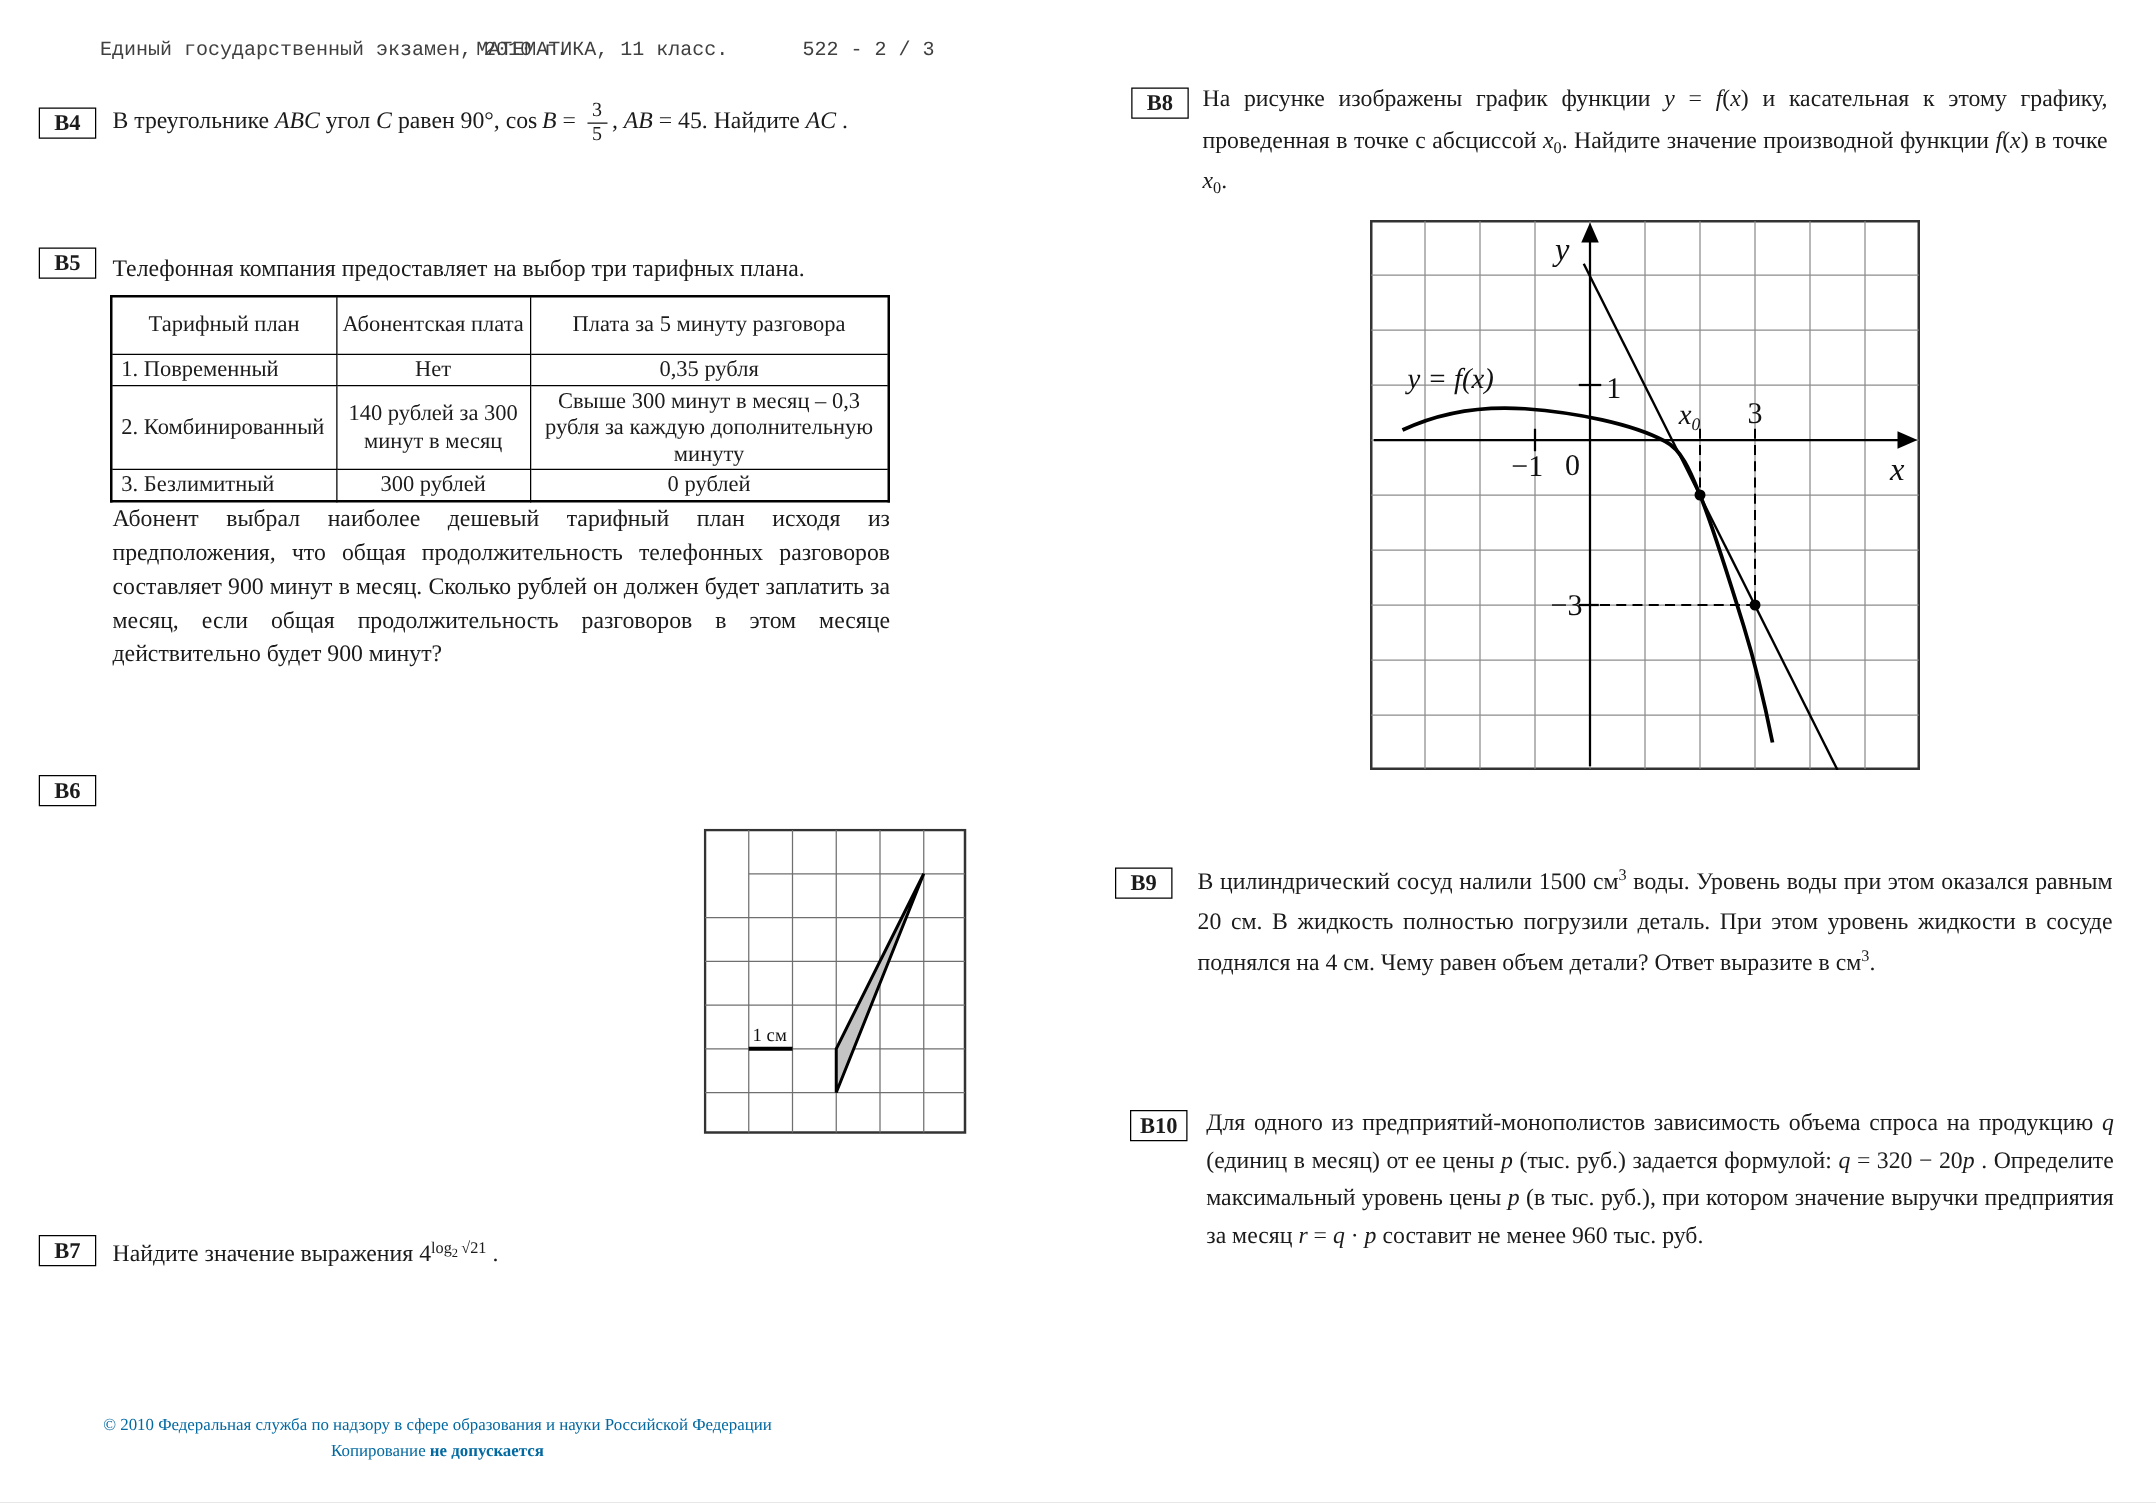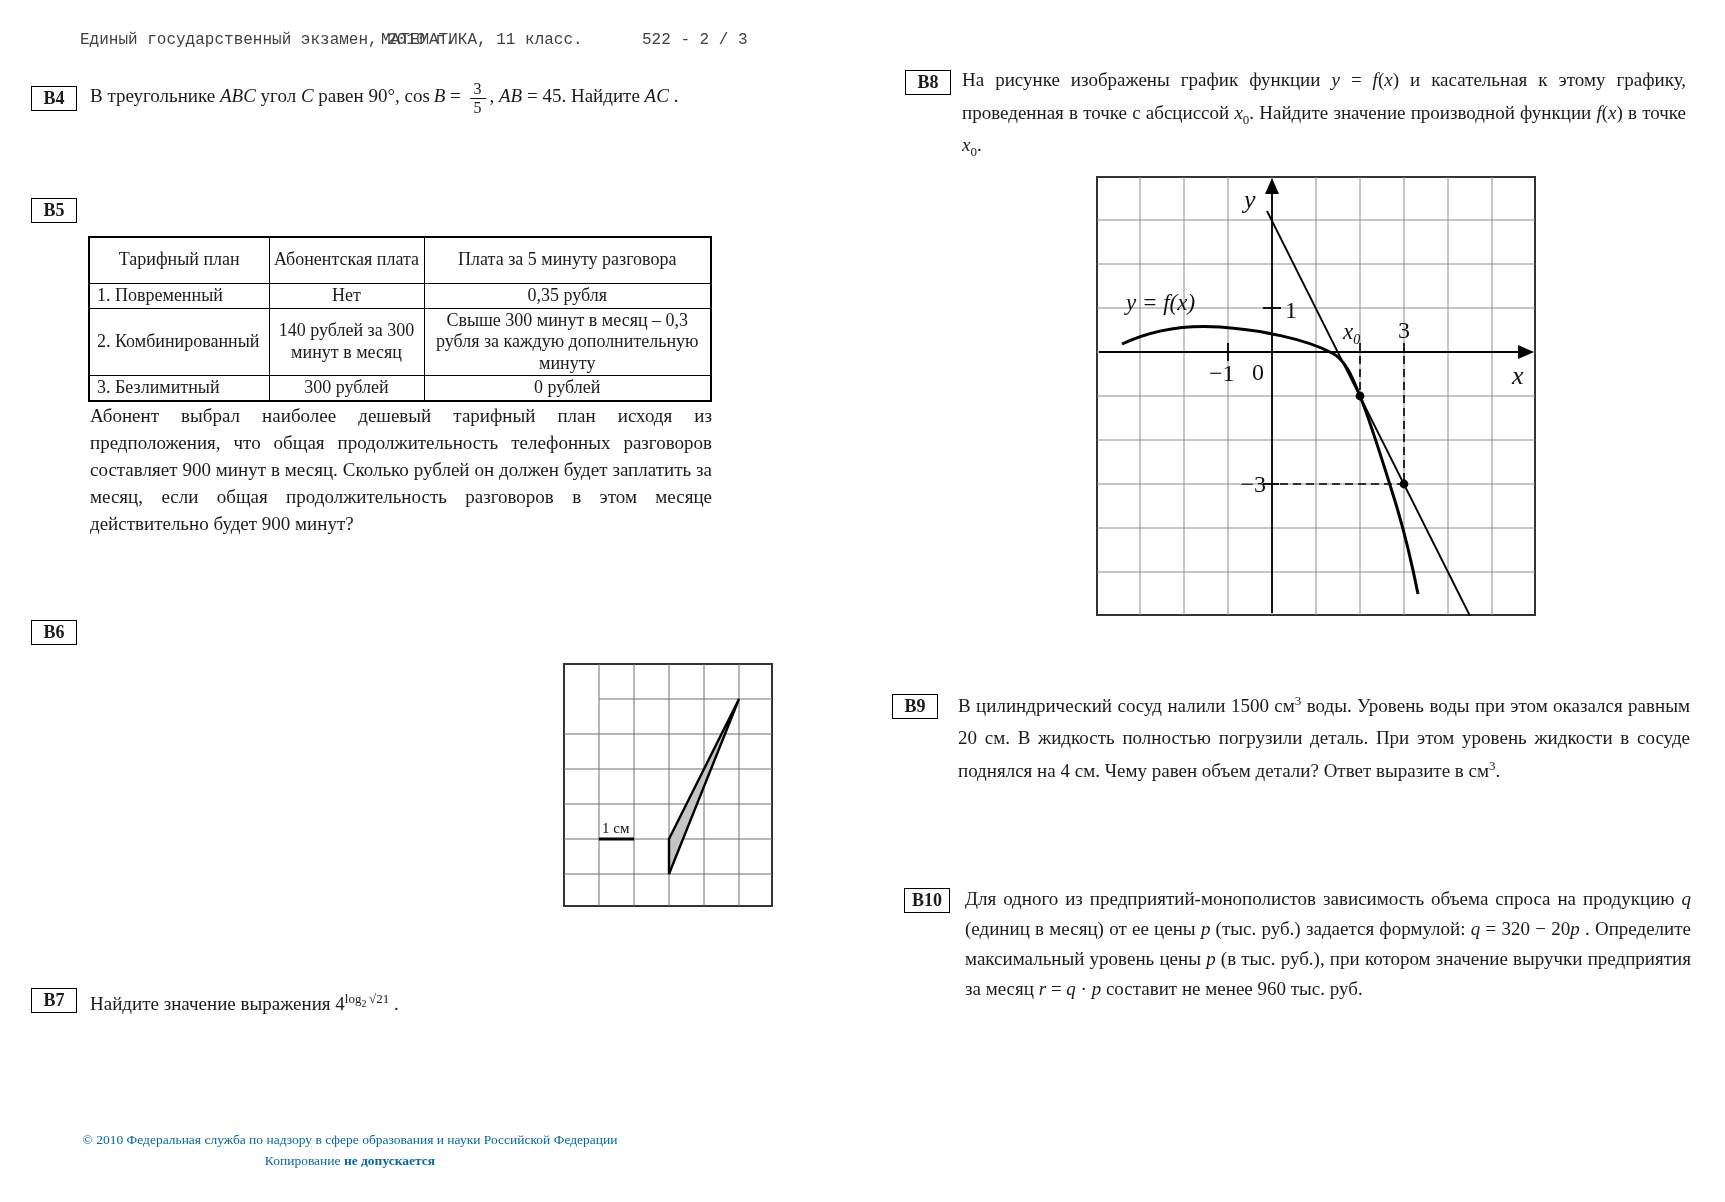--- a/index.html
+++ b/index.html
@@ -48,20 +48,21 @@
   <div class="abs hdr" style="left:381px;top:31px;">МАТЕМАТИКА, 11 класс.</div>
   <div class="abs hdr" style="left:642px;top:31px;">522 - 2 / 3</div>
 
   <div class="qbox" style="left:31px;top:86px;">В4</div>
   <div class="abs txt" style="left:90px;top:80px;width:632px;">В треугольнике <span class="it">ABC</span>  угол <span class="it">C</span> равен 90°, cos <span class="it">B</span> = <span class="frac">
         <span class="fnum">3</span>
         <span class="fden">5</span>
       </span>,  <span class="it">AB</span> = 45. Найдите <span class="it">AC</span> .</div>
 
   <div class="qbox" style="left:31px;top:198px;">В5</div>
+  <div class="abs txt" style="left:90px;top:202px;width:640px;">Телефонная компания предоставляет на выбор три тарифных плана.</div>
 
   <div class="abs" style="left:88px;top:236px;">
     <table class="tariff">
       <colgroup>
           <col style="width:180px">
           <col style="width:155px">
           <col style="width:287px">
         </colgroup>
       <tbody>
           <tr class="hrow">

